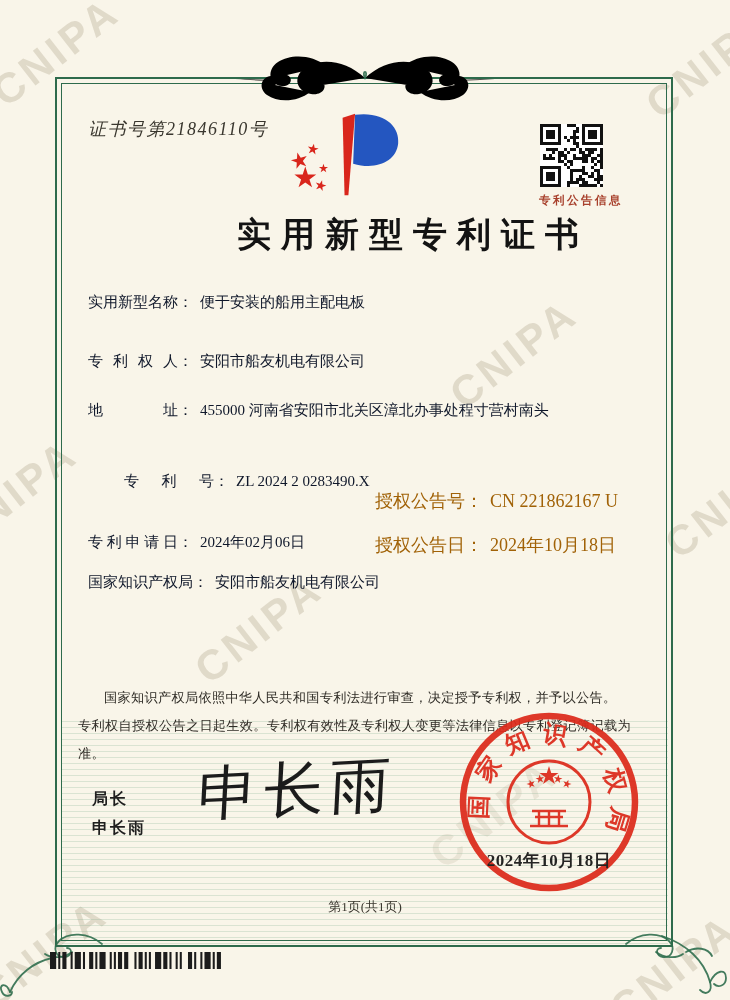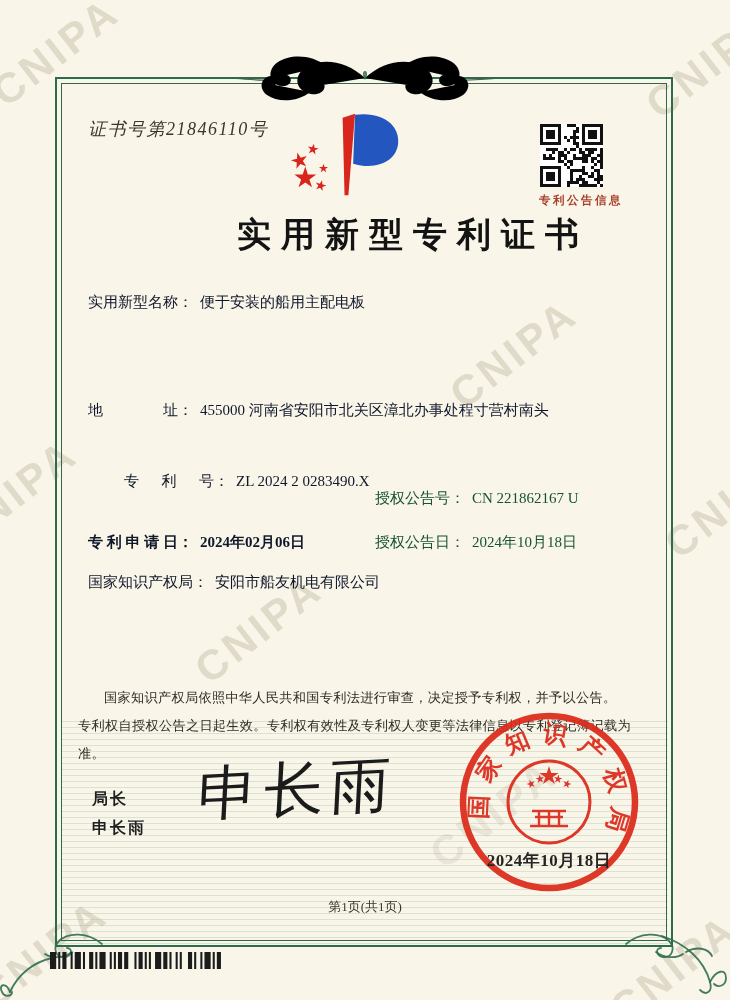--- a/index.html
+++ b/index.html
@@ -14,21 +14,21 @@
   .b-inner{position:absolute;left:61px;top:83px;width:606px;height:858px;border:1.2px solid #2e6b4c;box-sizing:border-box;}
   .deco{position:absolute;}
   .deco path{stroke:#2f6e4e;fill:none;stroke-width:1.8;opacity:.9;stroke-linecap:round;}
   .certno{position:absolute;left:88px;top:117px;font-size:18px;letter-spacing:1.5px;color:#3a372f;font-style:italic;}
   .title{position:absolute;left:0;top:212px;width:730px;text-align:center;font-size:34px;font-weight:700;
       letter-spacing:10px;padding-left:16px;box-sizing:border-box;color:#131313;margin-left:40px;}
   .qrwrap{position:absolute;left:540px;top:124px;}
   .qrcap{position:absolute;left:519px;top:193px;width:104px;text-align:right;font-size:11.5px;
       font-weight:700;letter-spacing:2.5px;color:#a8402c;}
   .row{position:absolute;left:88px;font-size:15px;white-space:nowrap;color:#0f172a;}
-  .row2{position:absolute;left:375px;font-size:15px;white-space:nowrap;color:#14532d;}
+  .row2{position:absolute;left:375px;font-size:18px;white-space:nowrap;color:#a16207;}
   .lbl{display:inline-block;min-width:90px;text-align:justify;text-align-last:justify;}
   .lbl7{display:inline-block;}
   .val{margin-left:7px;}
   .stmt{position:absolute;left:78px;top:684px;width:578px;font-size:13.2px;font-weight:400;
       letter-spacing:0.3px;line-height:28px;color:#2f2c26;}
   .stmt .l1{text-indent:26px;}
   .post{position:absolute;left:92px;top:789px;font-family:"Liberation Sans","DejaVu Sans",sans-serif;
       font-size:16px;font-weight:600;letter-spacing:2px;color:#1f1f1f;}
   .postname{position:absolute;left:92px;top:818px;font-family:"Liberation Sans","DejaVu Sans",sans-serif;
       font-size:16px;font-weight:600;letter-spacing:2px;color:#1f1f1f;}
@@ -243,30 +243,33 @@
         <rect x="6" y="48" width="9" height="9" fill="#111"></rect>
       </svg>
   </div>
   <div class="qrcap">专利公告信息</div>
 
   <div class="title">实用新型专利证书</div>
 
   <div class="row" style="top:293px;">
     <span class="lbl">实用新型名称</span><span class="colon">：</span><span class="val">便于安装的船用主配电板</span>
   </div>
+  <div class="row" style="top:352px;">
+    <span class="lbl">专利权人</span><span class="colon">：</span><span class="val">安阳市船友机电有限公司</span>
+  </div>
   <div class="row" style="top:401px;">
     <span class="lbl">地址</span><span class="colon">：</span><span class="val">455000 河南省安阳市北关区漳北办事处程寸营村南头</span>
   </div>
   <div class="row" style="top:472px;margin-left:36px;">
     <span class="lbl">专利号</span><span class="colon">：</span><span class="val">ZL 2024 2 0283490.X</span>
   </div>
   <div class="row2" style="top:489px;">
     <span class="lbl7">授权公告号</span><span class="colon">：</span><span class="val">CN 221862167 U</span>
   </div>
-  <div class="row" style="top:533px;font-weight:bold;">
+  <div class="row" style="top:533px;">
     <span class="lbl">专利申请日</span><span class="colon">：</span><span class="val">2024年02月06日</span>
   </div>
   <div class="row2" style="top:533px;">
     <span class="lbl7">授权公告日</span><span class="colon">：</span><span class="val">2024年10月18日</span>
   </div>
   <div class="row" style="top:573px;">
     <span class="lbl7">国家知识产权局</span><span class="colon">：</span><span class="val">安阳市船友机电有限公司</span>
   </div>
 
   <div class="stmt">

